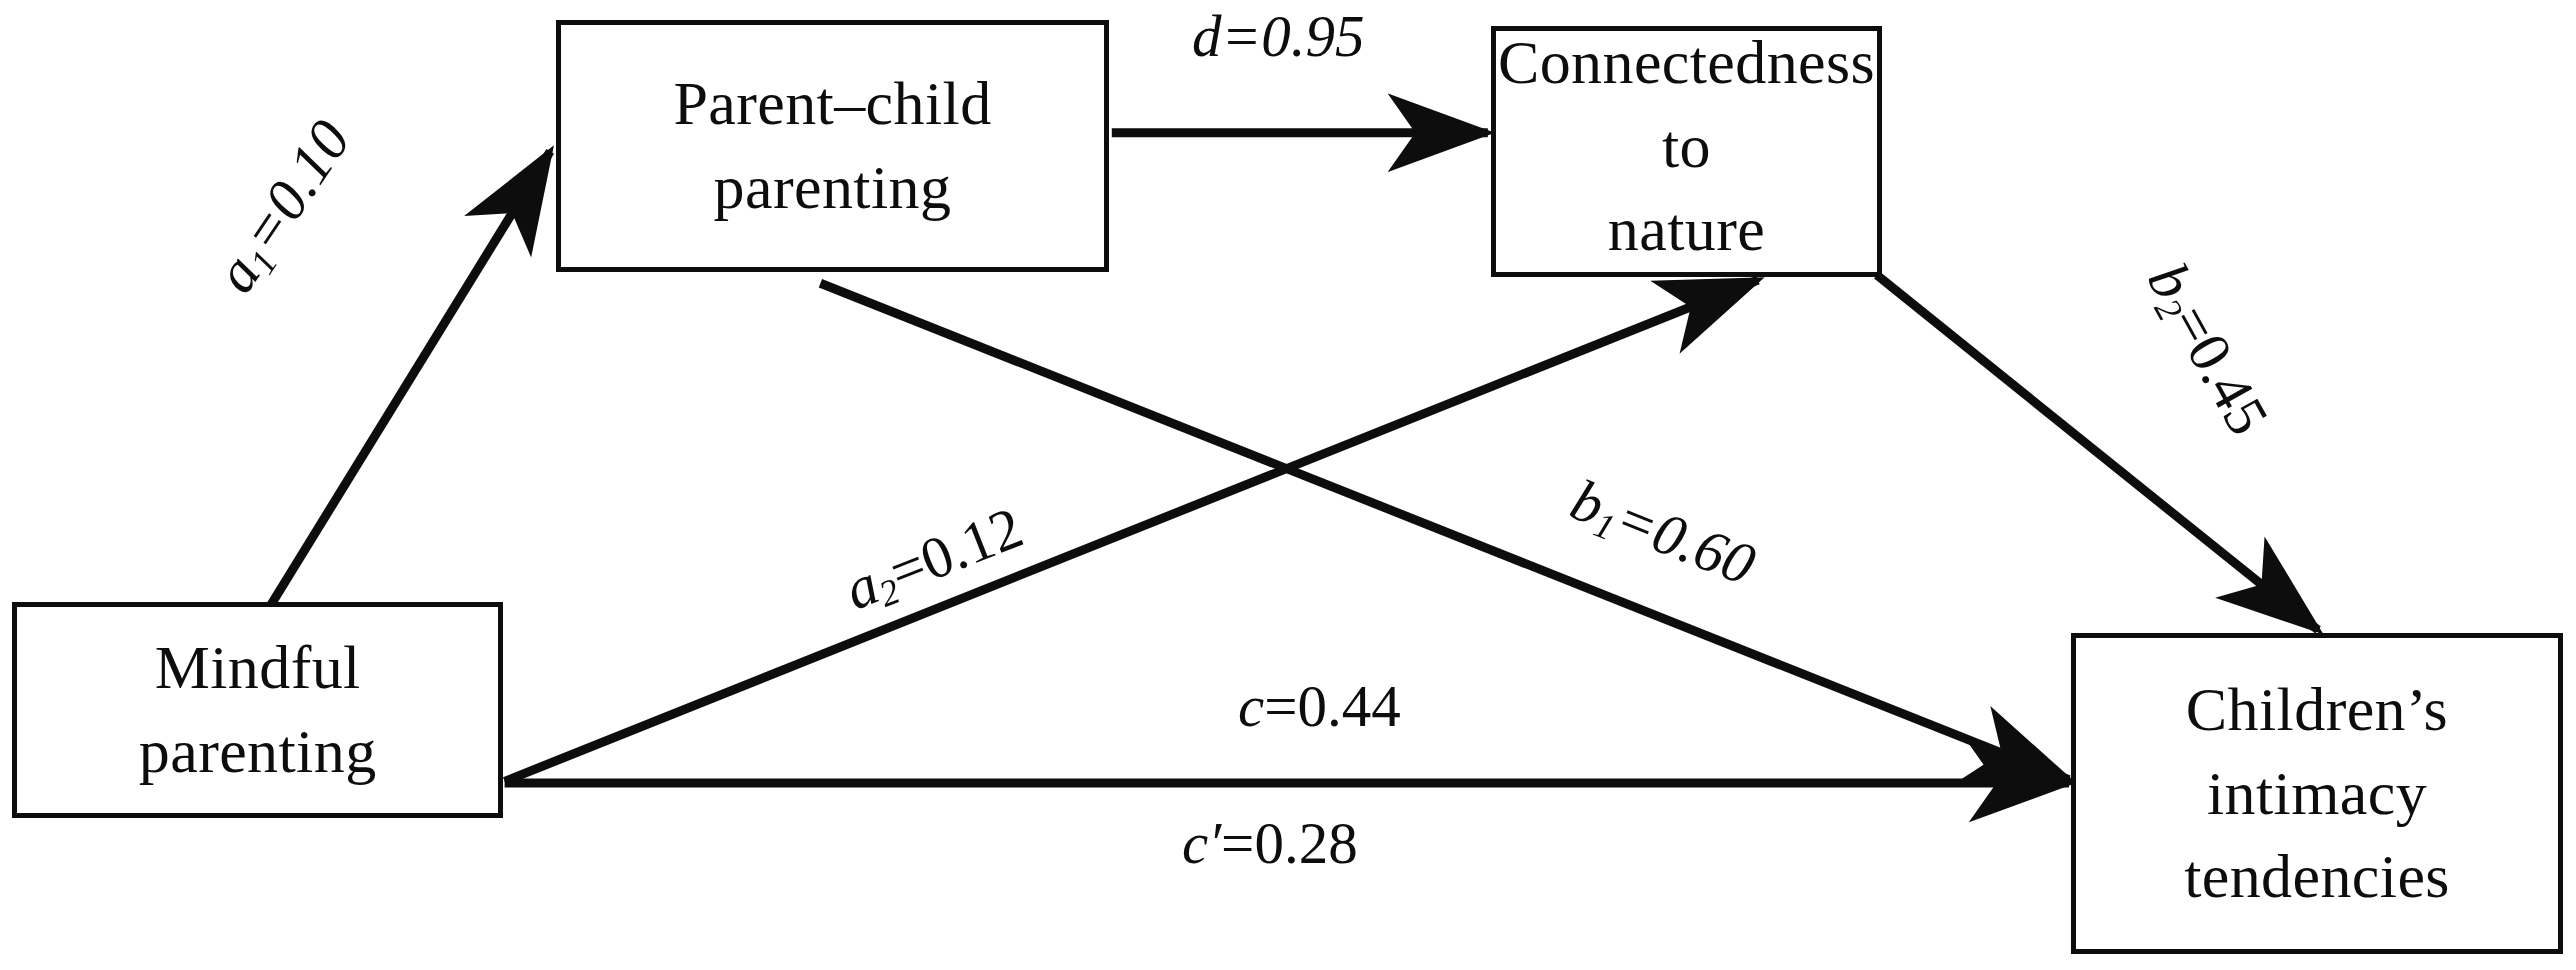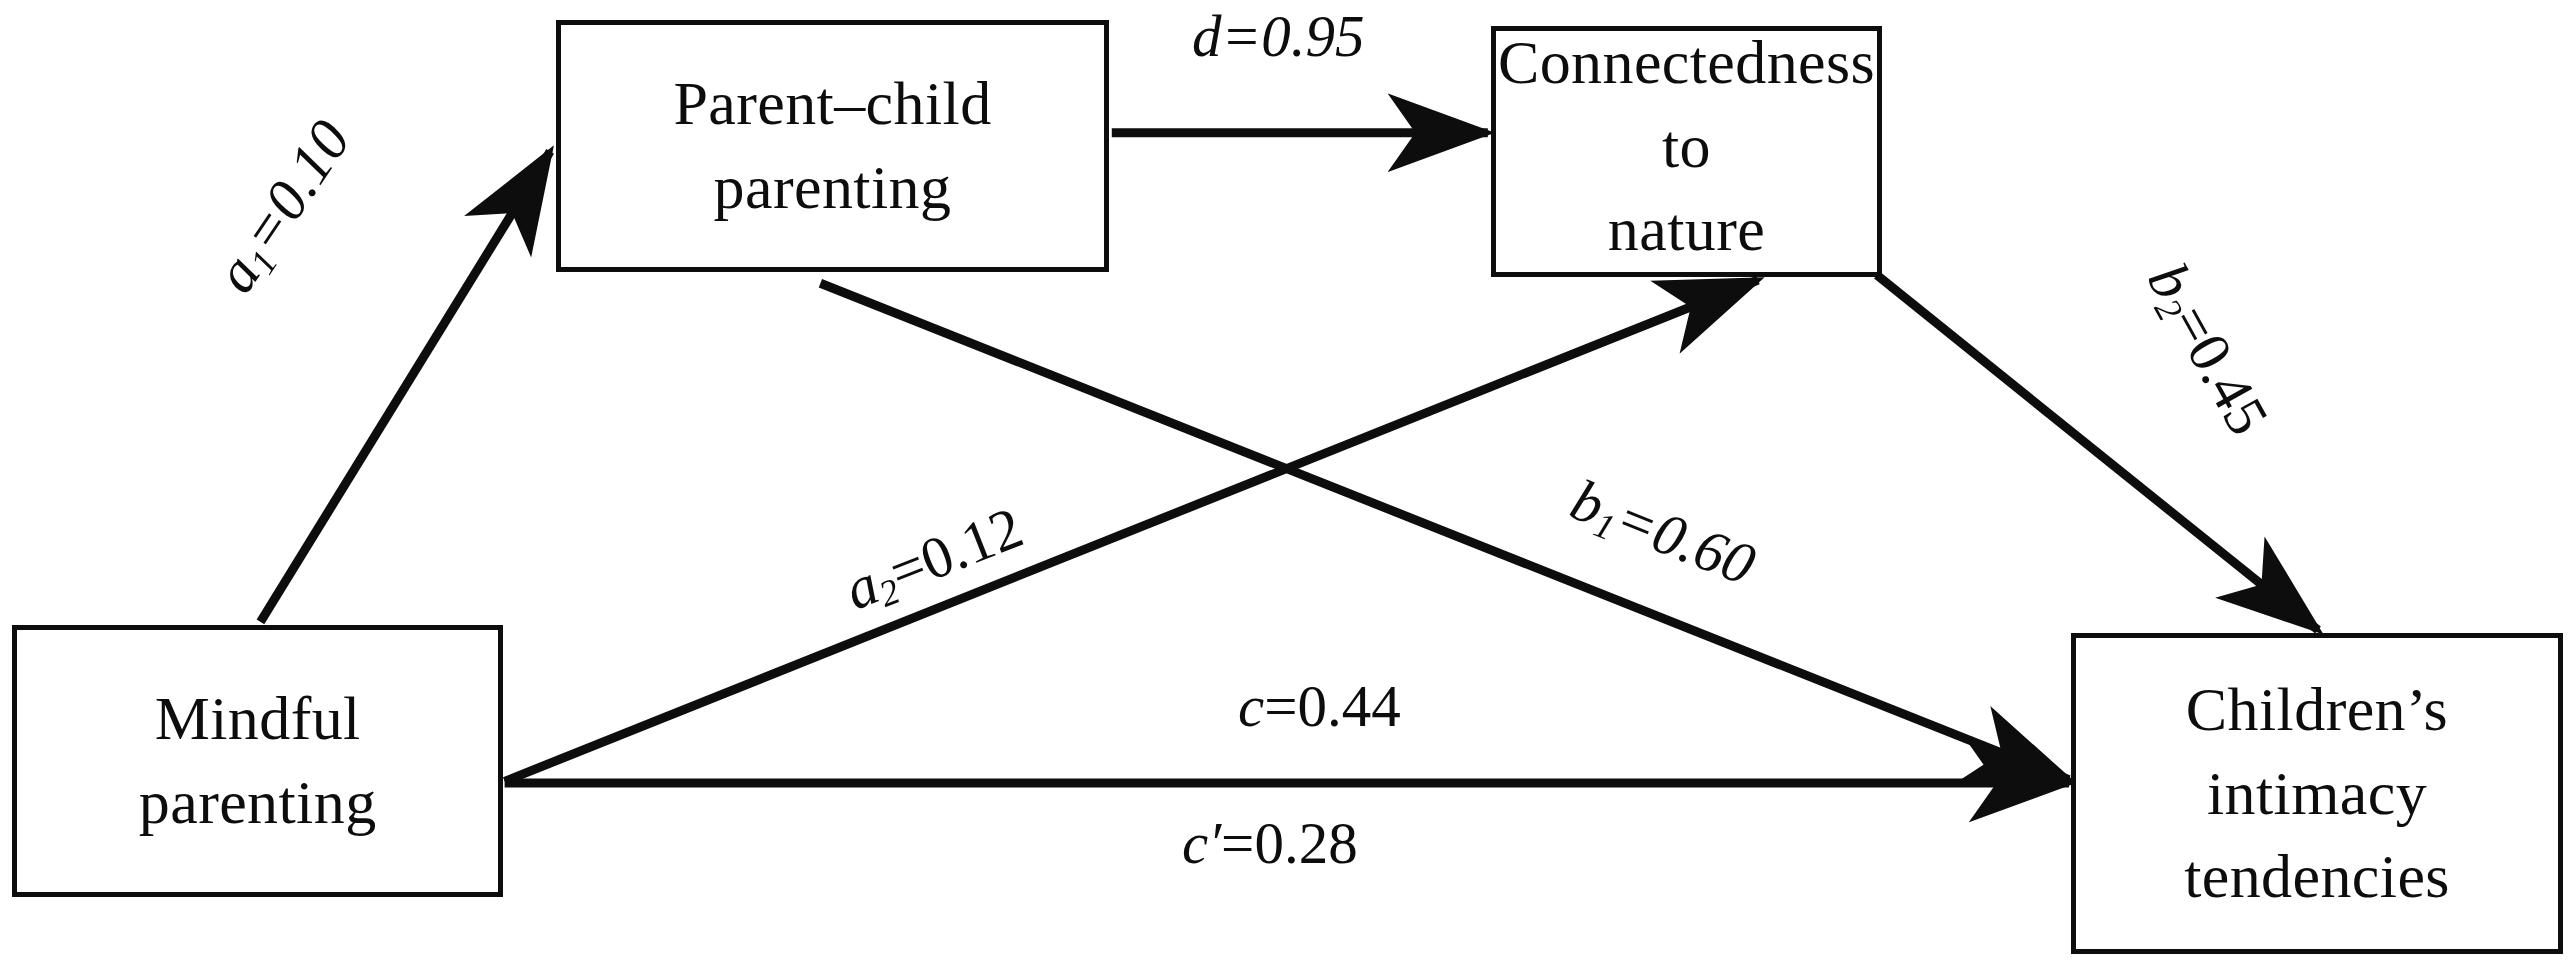--- a/index.html
+++ b/index.html
@@ -19,21 +19,21 @@
     color:#0d0d0d;
     font-family:"Liberation Serif", serif;
     font-size:62px;
     line-height:1.35;
     letter-spacing:0.4px;
   }
   .node .txt{display:block;padding:0 8.1px;}
 
   #node-pc   {left:556px;  top:20px;   width:553px; height:252px;}
   #node-cn   {left:1491px; top:26px;   width:391px; height:251px;align-items:flex-end;}
-  #node-mp   {left:12.2px;   top:625px;  width:491px; height:272px;}
+  #node-mp   {left:12.2px;   top:602px;  width:491px; height:216px;}
   #node-cct  {left:2071px; top:633px;  width:492px; height:321px;align-items:center;}
 
   .elab{
     position:absolute;
     color:#0d0d0d;
     font-family:"Liberation Serif", serif;
     font-size:59px;
     white-space:nowrap;
     line-height:1;
   }

